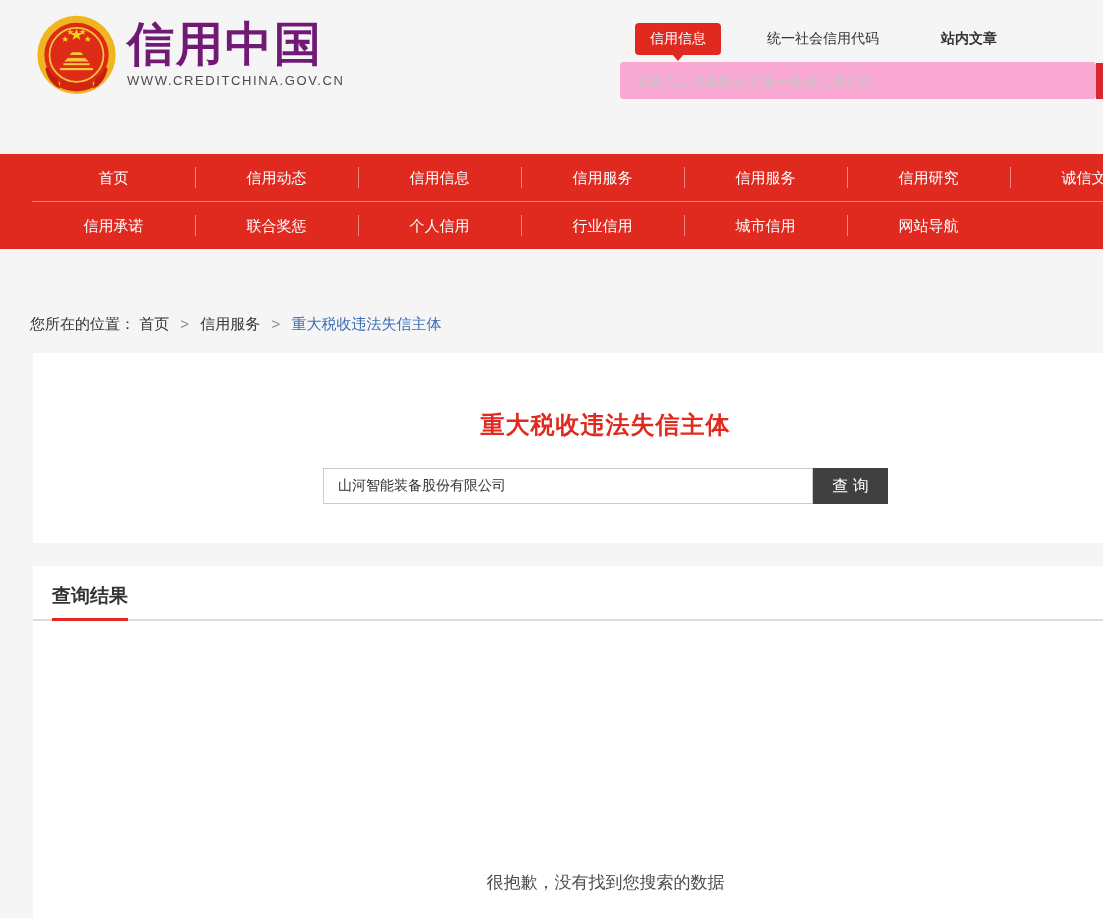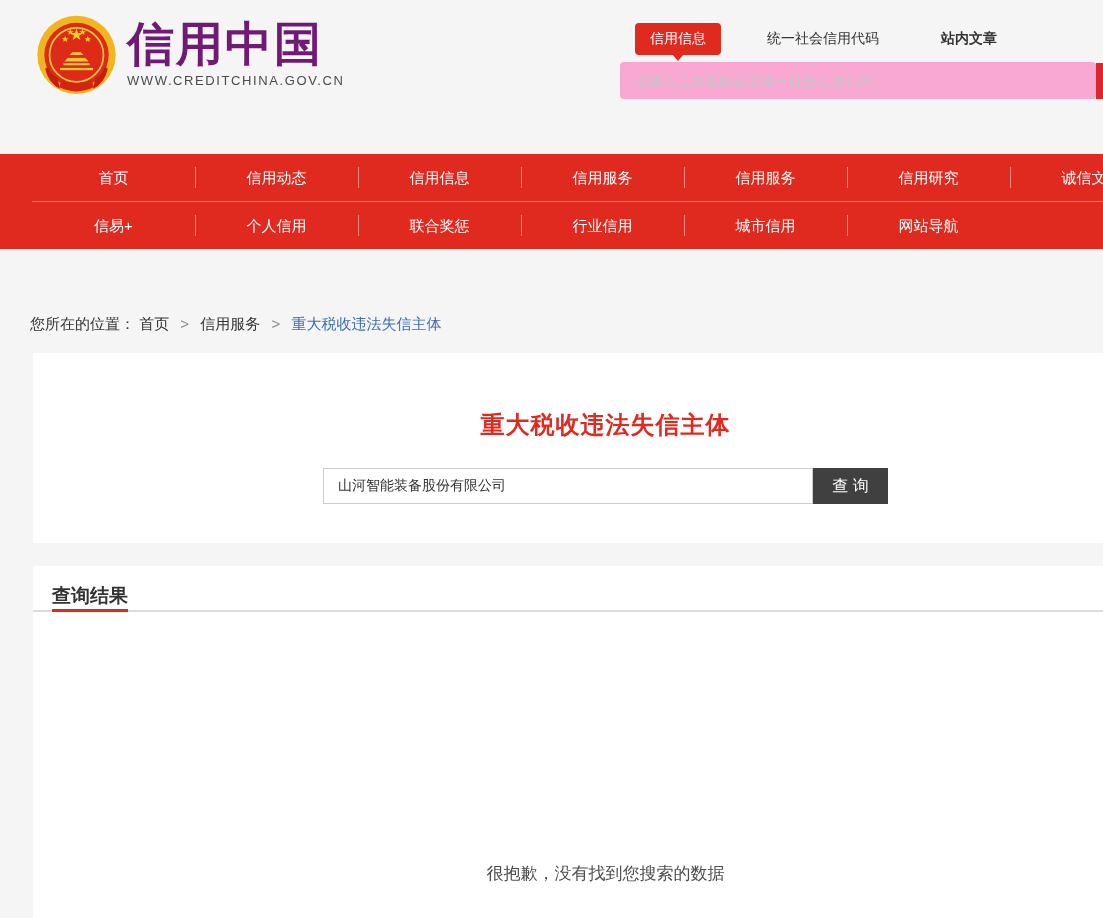--- a/index.html
+++ b/index.html
@@ -77,21 +77,21 @@
   }
   .query-btn {
     width:75px; height:36px; background:#404040; color:#fff; border:none;
     font-size:16px; cursor:pointer; font-family:inherit; white-space:nowrap;
   }
 
   .card-results { margin-top:23px; height:353px; }
   .results-head { padding:17px 0 0 19px; border-bottom:2px solid #dcdcdc; }
   .results-title {
     display:inline-block; font-size:19px; font-weight:700; color:#333;
-    border-bottom:3px solid #e02a20; margin-bottom:-2px;
+    padding-bottom:9px; border-bottom:3px solid #e02a20; margin-bottom:-2px;
   }
   .empty-msg { padding-top:250px; text-align:center; font-size:17px; color:#4d4d4d; }
 </style>
 </head>
 <body>
 
 <div class="page">
 
 
   <div class="header">
@@ -143,23 +143,23 @@
       <ul class="nav-row1">
         <li>首页</li>
         <li>信用动态</li>
         <li>信用信息</li>
         <li>信用服务</li>
         <li>信用服务</li>
         <li>信用研究</li>
         <li>诚信文化</li>
       </ul>
       <ul class="nav-row2">
-        <li>信易+</li>
+        <li>信用承诺</li>
+        <li>联合奖惩</li>
         <li>个人信用</li>
-        <li>联合奖惩</li>
         <li>行业信用</li>
         <li>城市信用</li>
         <li>网站导航</li>
       </ul>
     </div>
   </div>
 
   <div class="breadcrumb">
     <span>您所在的位置：</span>
     <span class="bc-link">首页</span>

